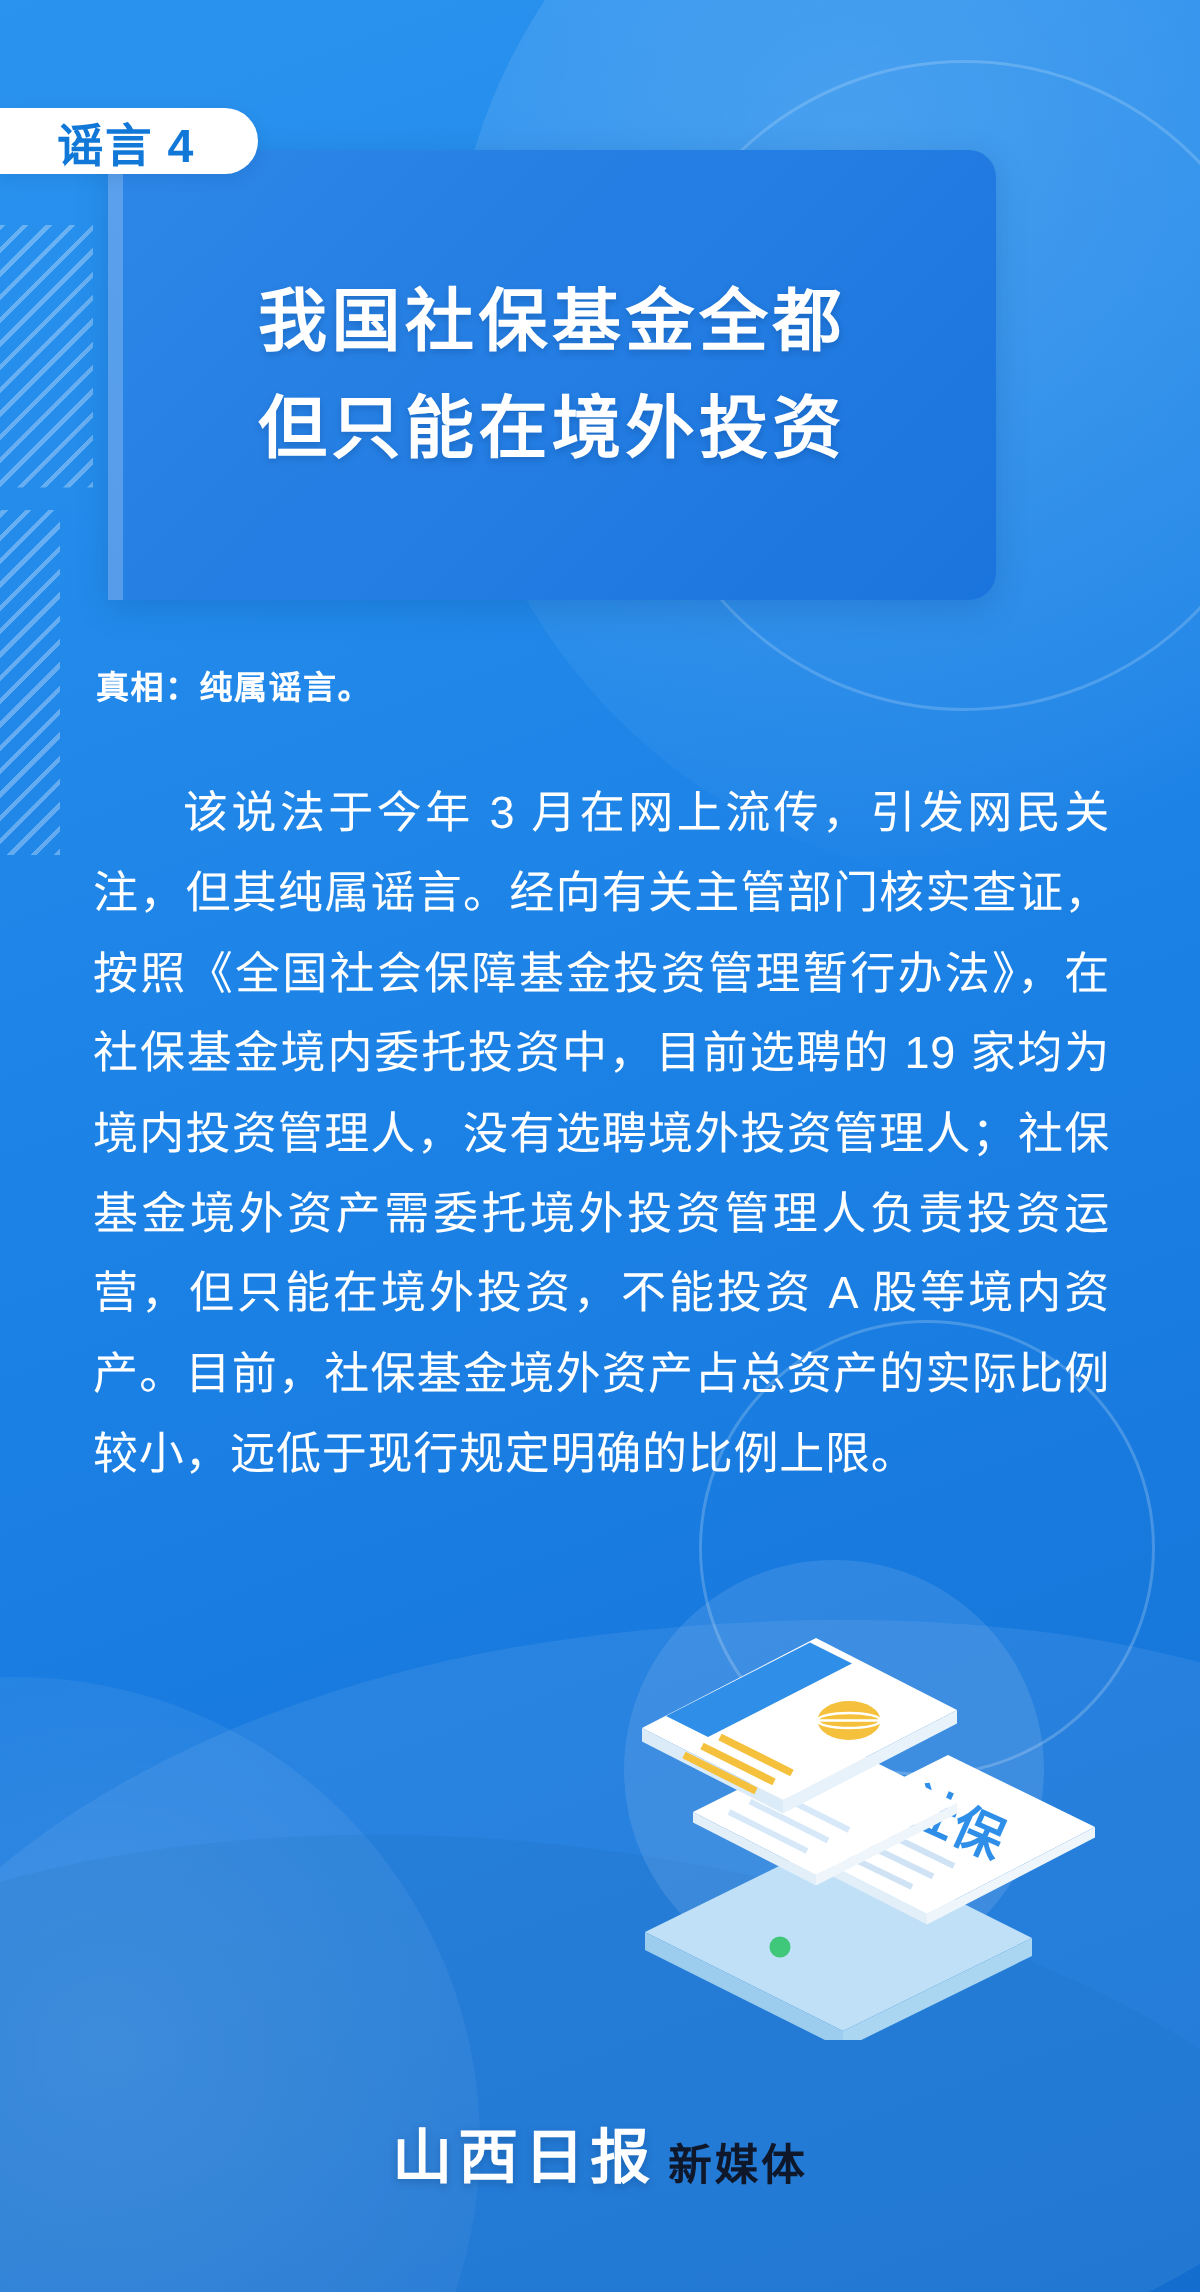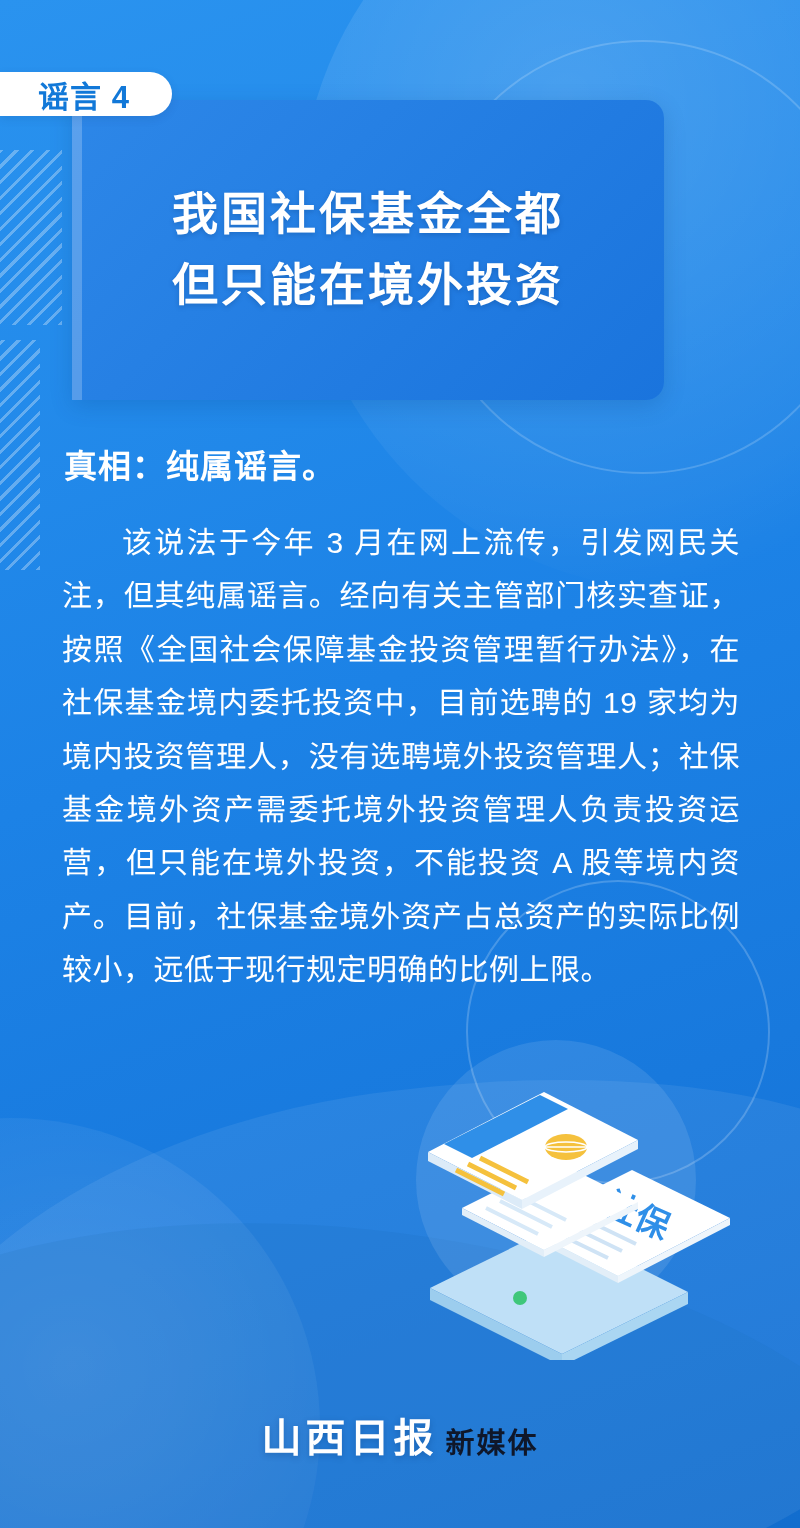--- a/index.html
+++ b/index.html
@@ -139,21 +139,21 @@
     text-align: center;
     text-shadow: 0 2px 5px rgba(0,40,90,0.22);
   }
 
   
   .truth-label {
     position: absolute;
     left: 64px;
     top: 440px;
     color: #ffffff;
-    font-size: 33px;
+    font-size: 22px;
     font-weight: bold;
     letter-spacing: 1px;
     z-index: 4;
   }
   .body-text {
     position: absolute;
     left: 62px;
     top: 516px;
     width: 678px;
     color: #ffffff;

